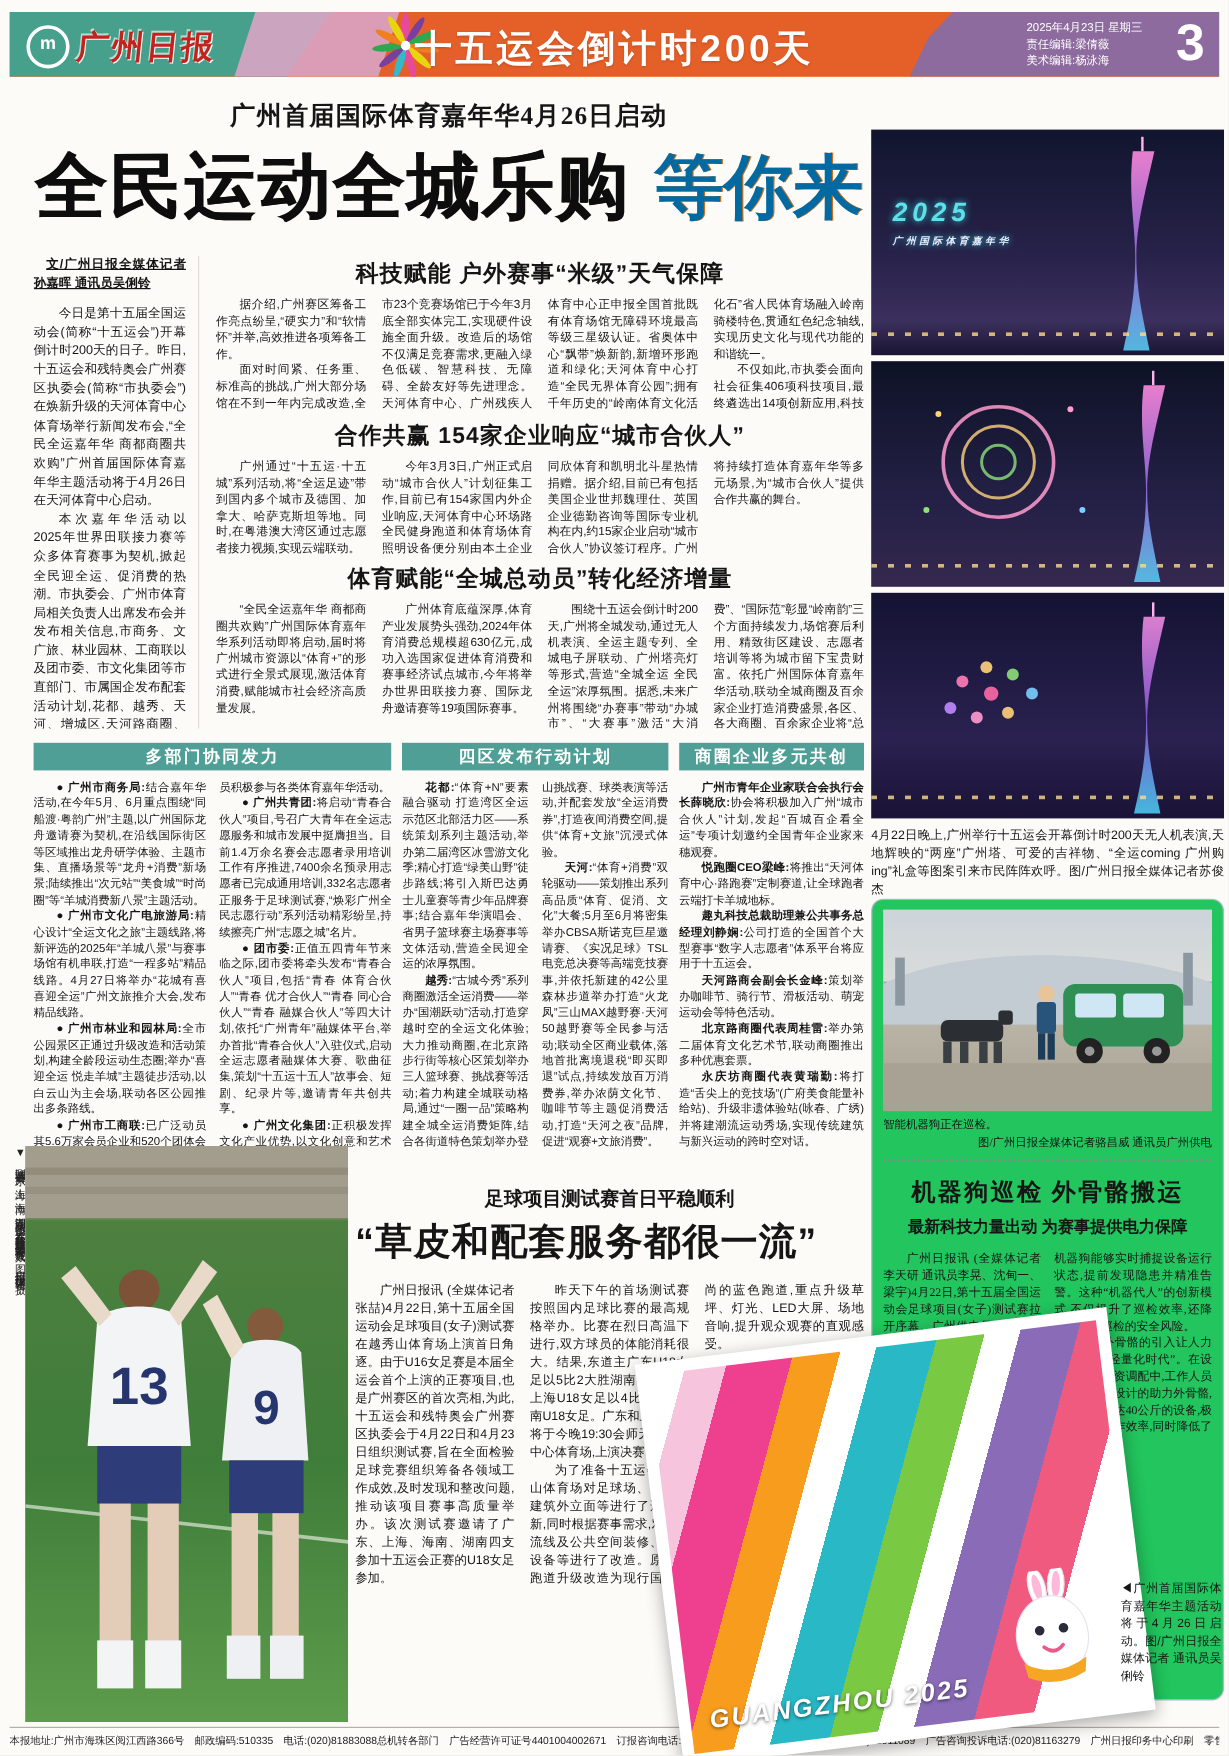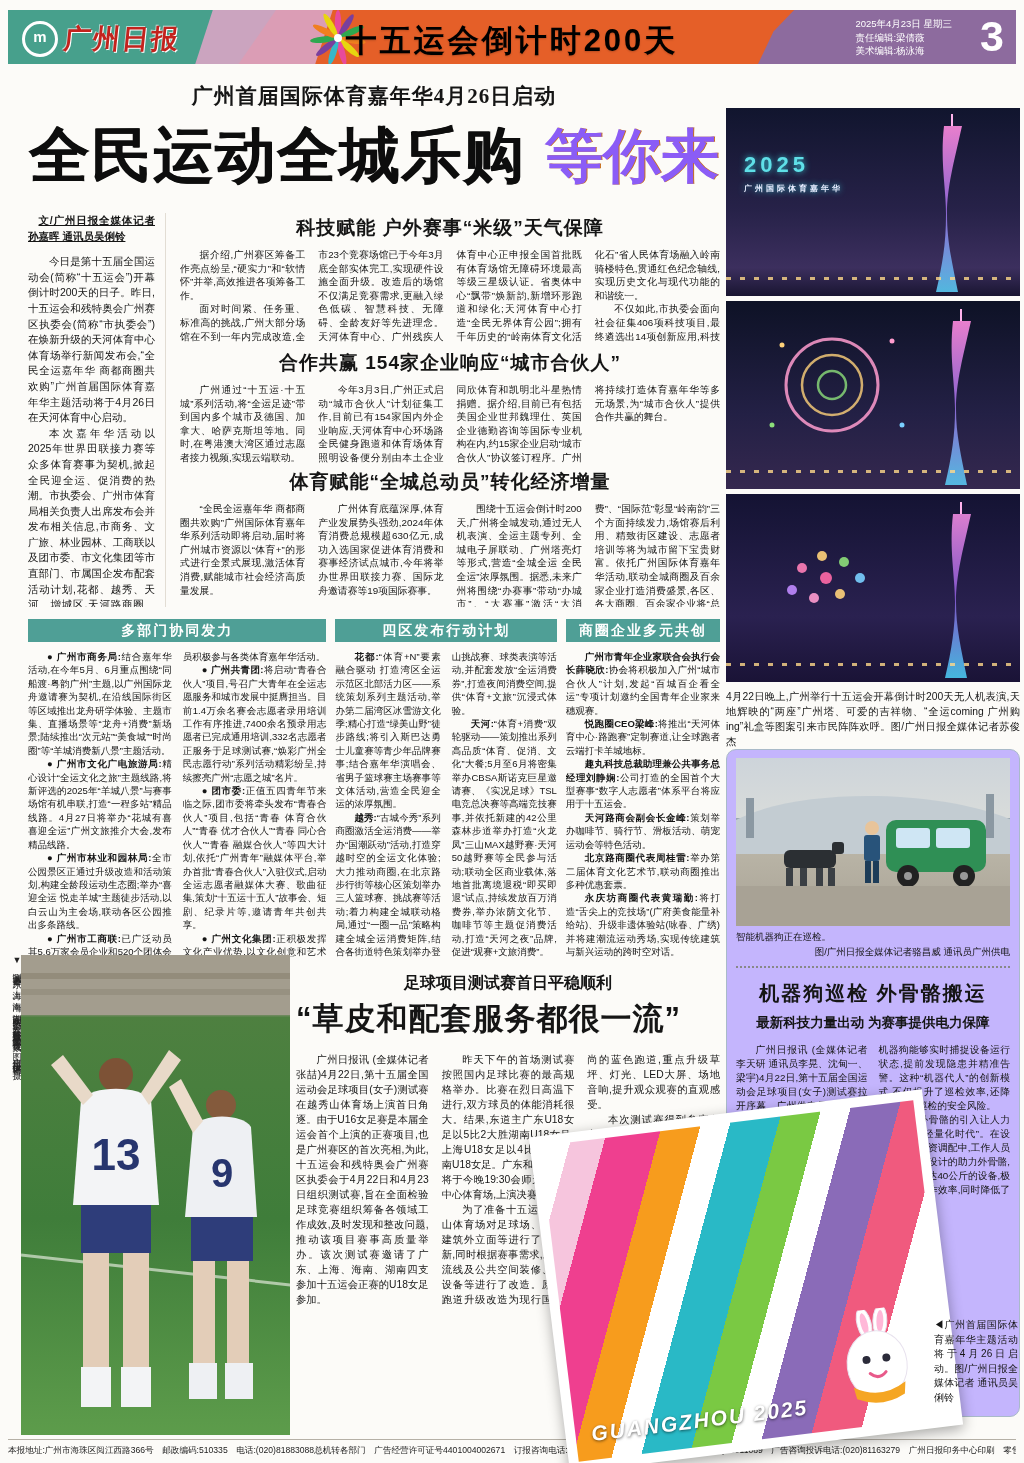--- a/index.html
+++ b/index.html
@@ -12,75 +12,75 @@
   .band .pink{position:absolute;left:196px;top:0;width:120px;height:54px;background:#d9a4c4;
         transform:skewX(-18deg);opacity:.9;}
   .band .purple{position:absolute;right:0;top:0;width:258px;height:54px;background:#8d6b9e;
         clip-path:polygon(14% 0,100% 0,100% 100%,0 100%,6% 40%);}
   .masthead{position:absolute;left:14px;top:11px;display:flex;align-items:center;gap:6px;z-index:3;}
   .masthead .logo-circle{width:30px;height:30px;border-radius:50%;border:3px solid #fff;
         color:#fff;font-weight:bold;font-size:15px;line-height:26px;text-align:center;}
   .masthead .mast-text{color:#c3231d;font-size:27px;font-weight:900;letter-spacing:2px;
         transform:skewX(-6deg);text-shadow:1px 1px 0 #fff,-1px -1px 0 #ffffffa0;font-family:"Liberation Serif",serif;}
   .pinwheel{position:absolute;left:300px;top:-4px;z-index:4;}
-  .banner-title{position:absolute;left:300px;right:300px;top:10px;text-align:center;color:#000000;
+  .banner-title{position:absolute;left:300px;right:300px;top:10px;text-align:center;color:#ffffff;
         font-size:31px;font-weight:900;letter-spacing:3px;z-index:5;text-shadow:0 1px 2px #00000030;}
   .band-right{position:absolute;right:64px;top:7px;color:#fff;font-size:9.5px;line-height:13.5px;z-index:6;}
   .page-num{position:absolute;right:12px;top:2px;color:#fff;font-size:43px;font-weight:900;z-index:6;}
   
   .main{position:absolute;left:28px;top:82px;width:692px;}
   .kicker{text-align:center;font-size:21px;font-weight:600;letter-spacing:1px;font-family:"Liberation Serif",serif;}
   .bigline{display:flex;justify-content:center;align-items:baseline;gap:20px;margin-top:6px;}
   .bigline .hb{font-size:60px;font-weight:900;letter-spacing:2px;color:#0d0d0d;
         font-family:"Liberation Sans",sans-serif;text-shadow:1px 0 0 #0d0d0d;}
-  .bigline .ho{font-size:58px;font-weight:900;color:#8b5cf6;text-shadow:1px 0 0 #c8701d;}
+  .bigline .ho{font-size:58px;font-weight:900;color:#0369a1;text-shadow:1px 0 0 #c8701d;}
   .lead-grid{display:grid;grid-template-columns:138px 1fr;column-gap:14px;margin-top:16px;height:394px;overflow:hidden;}
   .colA{font-size:10.5px;line-height:15.6px;text-align:justify;border-right:1px solid #e2ddd4;padding-right:10px;overflow:hidden;}
   .colA .byline{font-weight:700;margin:0 0 10px;text-indent:1em;text-decoration:underline;}
   .colA p{margin:0;text-indent:2em;}
   .sec h3{text-align:center;font-size:19px;font-weight:800;margin:2px 0 7px;letter-spacing:1px;}
   .sec .bd{columns:4;column-gap:13px;font-size:9.8px;line-height:13.6px;text-align:justify;overflow:hidden;}
   .sec .bd p{margin:0;text-indent:2em;}
   .sec1 .bd{height:100px;}
   .sec2 .bd{height:84px;}
   .sec3 .bd{height:120px;}
   
   .boxes{display:flex;gap:9px;margin-top:12px;height:354px;}
   .box h4{margin:0;background:#4f9f96;color:#fff;text-align:center;font-size:14px;font-weight:800;
         height:23px;line-height:23px;letter-spacing:2px;}
   .box .bd{margin-top:8px;height:320px;overflow:hidden;font-size:9.5px;line-height:13.4px;text-align:justify;}
   .box .bd p{margin:0;text-indent:2em;}
   .box .bd b{font-weight:800;}
   .box1{width:302px;}.box2{width:224px;}.box3{width:156px;}
   .box1 .bd,.box2 .bd{columns:2;column-gap:11px;}
   
-  .football{margin-left:268px;width:424px;position:relative;z-index:2;}
+  .football{margin-left:268px;margin-top:16px;width:424px;position:relative;z-index:2;}
   .football .fk{text-align:center;font-size:16px;font-weight:600;font-family:"Liberation Serif",serif;}
   .football .fh{text-align:left;font-size:31px;font-weight:900;margin-top:4px;letter-spacing:1px;}
   .football .bd{columns:3;column-gap:13px;margin-top:12px;height:268px;overflow:hidden;
         font-size:10.3px;line-height:15px;text-align:justify;}
   .football .bd p{margin:0;text-indent:2em;}
   
   .leftphoto{position:absolute;left:4px;top:955px;width:286px;height:480px;display:flex;z-index:1;}
   .vcap{width:17px;writing-mode:vertical-rl;font-size:9px;line-height:8.5px;color:#222;
         letter-spacing:1px;height:470px;overflow:hidden;}
   .soccer{flex:1;position:relative;overflow:hidden;background:linear-gradient(180deg,#b9b3a6 0,#9c9788 12%,#4e8040 13%,#3f7d3a 55%,#5d9c4b 100%);}
   
   .rail{position:absolute;left:726px;top:108px;width:294px;}
   .tower{position:relative;height:188px;margin-bottom:5px;overflow:hidden;}
   .t1{background:linear-gradient(180deg,#11152e 0,#272249 55%,#3c2f5e 85%,#191531 100%);}
   .t2{background:linear-gradient(180deg,#0e1226 0,#232045 60%,#35284f 100%);}
   .t3{background:linear-gradient(180deg,#141333 0,#2a2150 65%,#1a1336 100%);}
   .tower svg{position:absolute;right:8px;top:4px;}
-  .dronetext{position:absolute;left:18px;top:44px;color:#5fe0e8;font-weight:800;font-size:22px;letter-spacing:4px;text-shadow:0 0 6px #37c5d2;}
+  .dronetext{position:absolute;left:18px;top:56px;color:#5fe0e8;font-weight:800;font-size:22px;letter-spacing:4px;text-shadow:0 0 6px #37c5d2;font-style:italic;}
   .dronetext small{display:block;color:#e8ecff;font-size:8px;letter-spacing:3px;margin-top:5px;font-weight:600;}
   .lights{position:absolute;left:0;right:0;bottom:16px;height:3px;
         background:repeating-linear-gradient(90deg,#ffd98a 0 5px,transparent 5px 14px);opacity:.8;}
   .rail .cap{font-size:10.3px;line-height:15px;text-align:justify;margin:7px 0 0;}
-  .panel{border:1px solid #a9bac9;border-radius:10px;padding:8px 9px;background:#c4b5fd;height:668px;box-sizing:border-box;}
+  .panel{border:1px solid #a9bac9;border-radius:10px;padding:8px 9px;background:#22c55e;height:668px;box-sizing:border-box;font-family:Liberation Serif, serif;}
   .robophoto{position:relative;height:168px;overflow:hidden;background:linear-gradient(180deg,#cdd4da 0,#dfe0da 55%,#b9b4a6 56%,#a8a295 100%);}
   .panel .c1{font-size:9.5px;margin-top:5px;}
   .panel .c2{font-size:9.5px;text-align:right;margin-top:2px;}
   .dotline{border:none;border-top:2px dotted #888;margin:7px 0 12px;}
   .panel h2{margin:0;text-align:center;font-size:20px;font-weight:900;letter-spacing:2px;}
   .panel h5{margin:7px 0 0;text-align:center;font-size:13.5px;font-weight:800;}
   .panel .bd{columns:2;column-gap:11px;margin-top:11px;height:196px;overflow:hidden;
         font-size:9.8px;line-height:14px;text-align:justify;}
   .panel .bd p{margin:0;text-indent:2em;}
   

